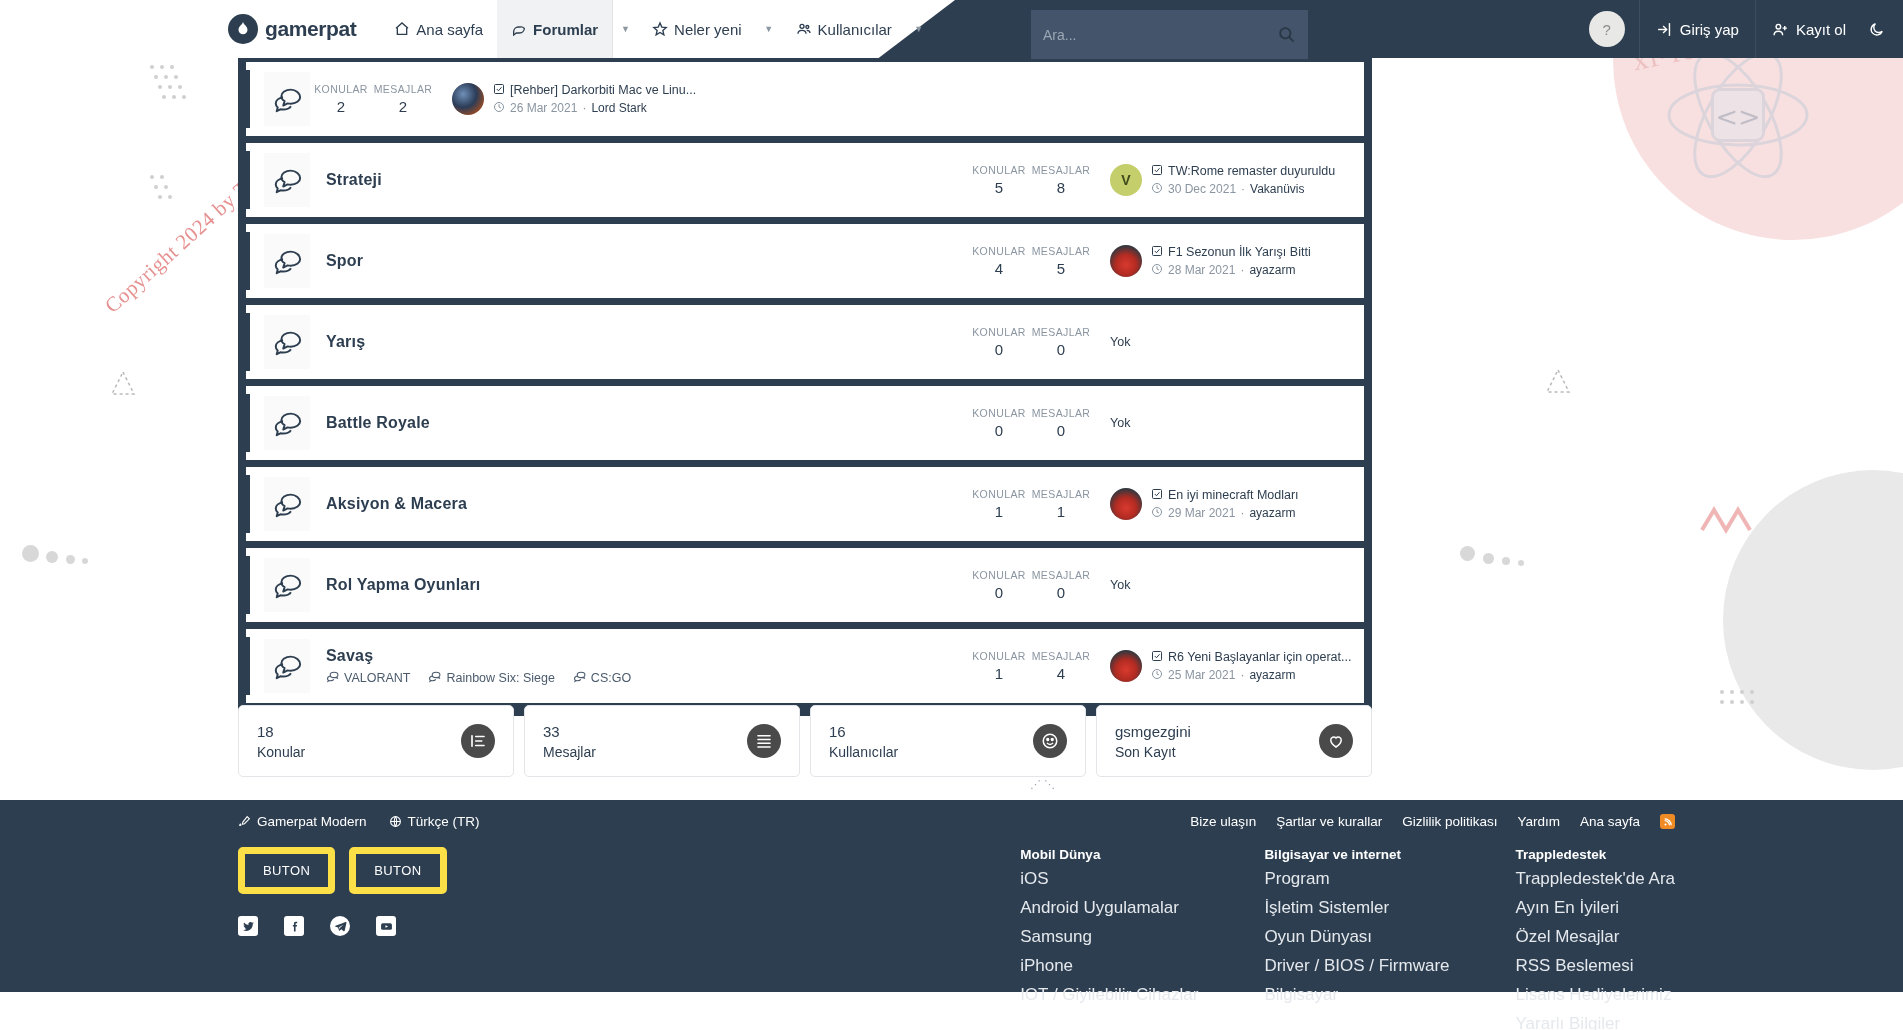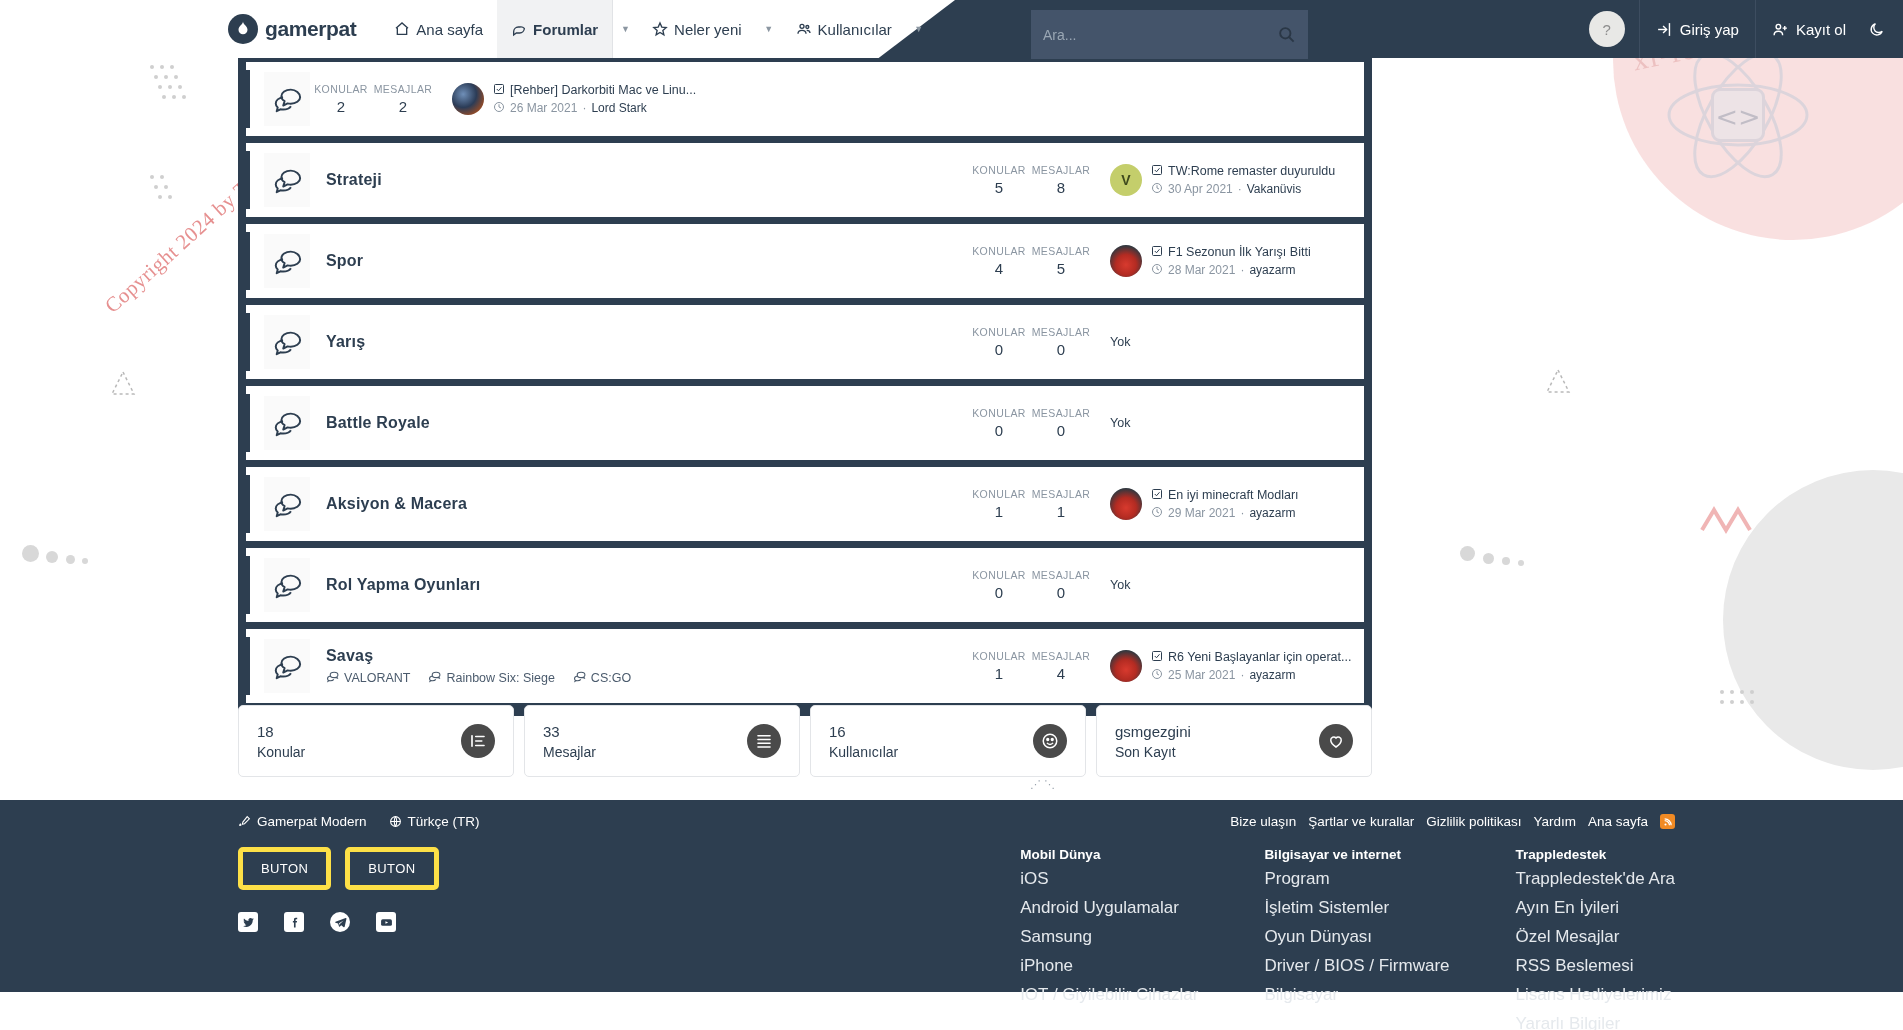--- a/index.html
+++ b/index.html
@@ -160,31 +160,31 @@
 
   
   .footer { position:absolute; left:0; top:800px; width:1903px; height:192px; background:#2d3e50; z-index:12; }
   .footer-top {
     display:flex; align-items:center; justify-content:space-between;
     padding:14px 228px 0 238px; color:#fff;
   }
   .ft-left { display:flex; gap:22px; }
   .ft-chip { display:flex; align-items:center; gap:6px; font-size:13.5px; color:#fff; cursor:pointer; }
   .ft-chip svg { width:13px;height:13px; }
-  .ft-right { display:flex; align-items:center; gap:12px; }
+  .ft-right { display:flex; align-items:center; gap:20px; }
   .ft-link { font-size:13.5px; color:#fff; cursor:pointer; }
   .rss { width:15px;height:15px; background:#f08a24; border-radius:3px;
          display:flex;align-items:center;justify-content:center; }
   .rss svg { width:10px;height:10px; color:#fff; }
 
   .footer-body { display:flex; padding:18px 228px 0 238px; gap:40px; }
   .fb-left { width:280px; flex:0 0 auto; }
   .buttons-row { display:flex; gap:14px; }
   .ghost-btn {
-    border:5px solid #fde047; border-radius:5px; color:#fff; font-size:13px;
+    border:7px solid #fde047; border-radius:5px; color:#fff; font-size:13px;
     padding:9px 18px; background:transparent; cursor:pointer; letter-spacing:.4px;
     font-family:"Liberation Sans", sans-serif;
   }
   .socials { display:flex; gap:26px; margin-top:22px; }
   .soc { width:20px;height:20px; background:#fff; border-radius:3px;
          display:flex;align-items:center;justify-content:center; cursor:pointer; }
   .soc.round { border-radius:50%; }
   .soc svg { width:13px; height:13px; color:#2d3e50; }
 
   .fb-cols { display:flex; flex:1; justify-content:flex-end; gap:66px; padding-right:0; }
@@ -430,21 +430,21 @@
                   <rect x="3" y="3" width="18" height="18" rx="2"></rect>
                   <polyline points="7.5,12 11,15.5 17,8.5"></polyline>
                 </svg></span>
           <span>TW:Rome remaster duyuruldu</span>
         </div>
         <div class="lp-meta">
           <span><svg viewBox="0 0 24 24" fill="none" stroke="#8a95a1" stroke-width="2">
                   <circle cx="12" cy="12" r="9"></circle>
                   <polyline points="12,6.5 12,12 16,14"></polyline>
                 </svg></span>
-          <span>30 Apr 2021</span>
+          <span>30 Dec 2021</span>
           <span>·</span>
           <span class="lp-user">Vakanüvis</span>
         </div>
       </div>
         </div>
       </div>
       <div class="node" style="--w: 826px;">
     <div class="node-left-bar"></div>
     <div class="node-icon">
           <svg viewBox="0 0 32 32" fill="none" stroke="#2d3e50" stroke-width="2.1" stroke-linejoin="round">

